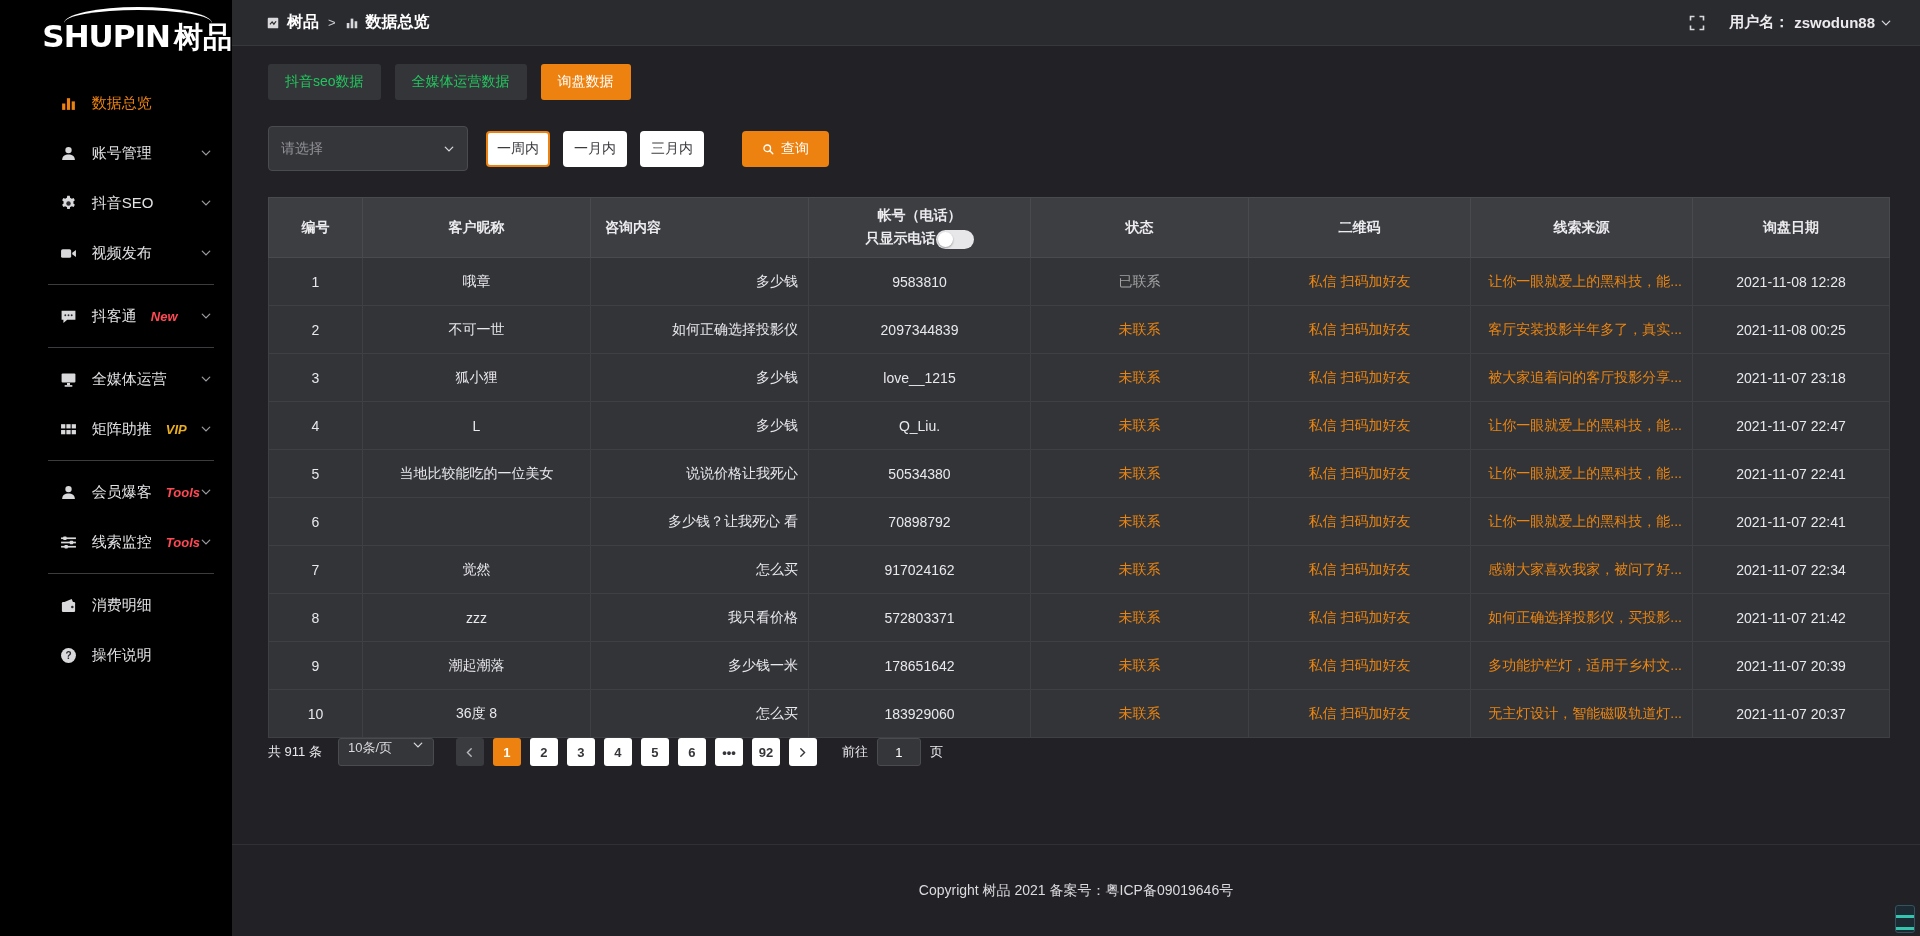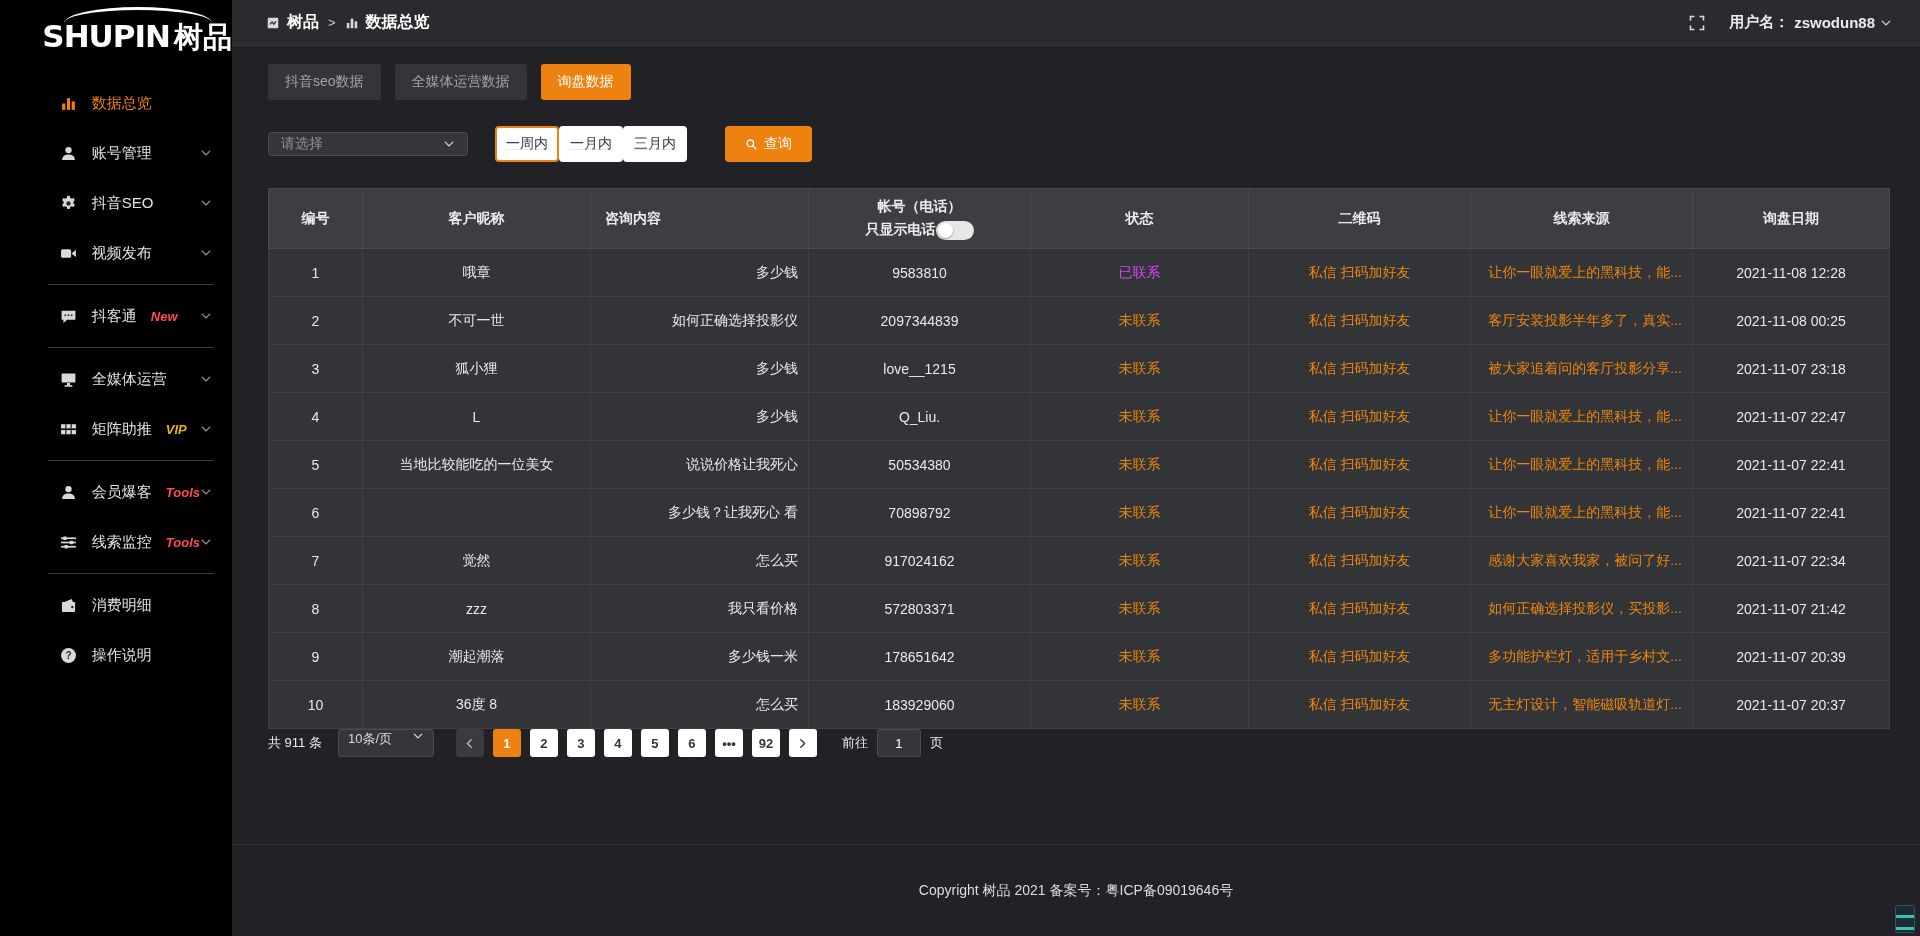--- a/index.html
+++ b/index.html
@@ -42,51 +42,51 @@
   .user-chip { display:flex; align-items:center; gap:5px; cursor:pointer; font-weight:bold; }
   .ico { display:inline-flex; width:16px; height:16px; color:#d9d9dc; }
   .ico svg { width:100%; height:100%; }
   .ico.sm { width:14px; height:14px; }
   .ico.xs { width:12px; height:12px; }
 
   .content { flex:1; padding:18px 30px 0 36px; }
 
   
   .tabs { display:flex; gap:14px; }
-  .tab { background:#343539; color:#a3a3a3; font-size:14px; padding:9px 17px;
+  .tab { background:#343539; color:#22c55e; font-size:14px; padding:9px 17px;
     border-radius:3px; cursor:pointer; border:none; font-family:inherit; }
   .tab.active { background:var(--accent,#ee8210); color:#fff; }
 
   
   .filters { display:flex; align-items:center; margin-top:26px; }
-  .select { width:200px; height:24px; background:#35363a; border:1px solid #4a4b4f; border-radius:4px;
+  .select { width:200px; height:45px; background:#35363a; border:1px solid #4a4b4f; border-radius:4px;
     display:flex; align-items:center; justify-content:space-between; padding:0 12px;
     color:#909096; font-size:14px; cursor:pointer; }
-  .period-group { display:flex; margin-left:27px;text-decoration:underline; }
+  .period-group { display:flex; gap:13px; margin-left:18px; }
   .period-btn { width:64px; height:36px; background:#fff; color:#3c3c40; font-size:14px; border:none;
     border-radius:4px; display:flex; align-items:center; justify-content:center; cursor:pointer; font-family:inherit; }
   .period-btn.active { border:2px solid var(--accent,#ee8210); }
   .search-btn { margin-left:38px; height:36px; padding:0 20px; background:var(--accent,#ee8210); color:#fff;
     border:none; border-radius:4px; display:flex; align-items:center; gap:7px; font-size:14px;
     cursor:pointer; font-family:inherit; }
   .search-btn .ico { color:#fff; }
 
   
   .table-wrap { margin-top:26px; }
   table { width:100%; border-collapse:collapse; table-layout:fixed; border:1px solid #47484c; }
   thead th { background:#3d3e42; color:#ececef; font-weight:bold; font-size:14px; height:60px;
     border:1px solid #494a4e; padding:0 10px; text-align:center; }
   thead th.left { text-align:left; padding-left:14px; }
   tbody td { background:#333438; color:#e9e9ec; font-size:14px; height:48px;
     border:1px solid #3f4044; padding:0 10px; text-align:center;
     white-space:nowrap; overflow:hidden; text-overflow:ellipsis; }
   tbody td.left { text-align:right; padding-left:14px; }
   .cell-orange { color:var(--accent-text,#ea8511); cursor:pointer; }
   .status-pending { color:var(--accent-text,#ea8511); }
-  .status-contacted { color:#d946ef; }
+  .status-contacted { color:#a3a3a3; }
   .th-account-line2 { display:flex; align-items:center; justify-content:center; margin-top:5px; font-weight:bold; }
   .toggle { display:inline-block; width:38px; height:19px; background:#e7e7ea; border-radius:10px;
     position:relative; cursor:pointer; flex-shrink:0; }
   .toggle::after { content:""; position:absolute; left:2px; top:2px; width:15px; height:15px;
     background:#fff; border-radius:50%; box-shadow:0 1px 2px rgba(0,0,0,.35); }
 
   
   .pagination { display:flex; align-items:center; font-size:13px; color:#e9e9ec; }
   .pg-total { margin-right:16px; }
   .page-size { width:96px; height:28px; background:#35363a; border:1px solid #4a4b4f; border-radius:3px;

